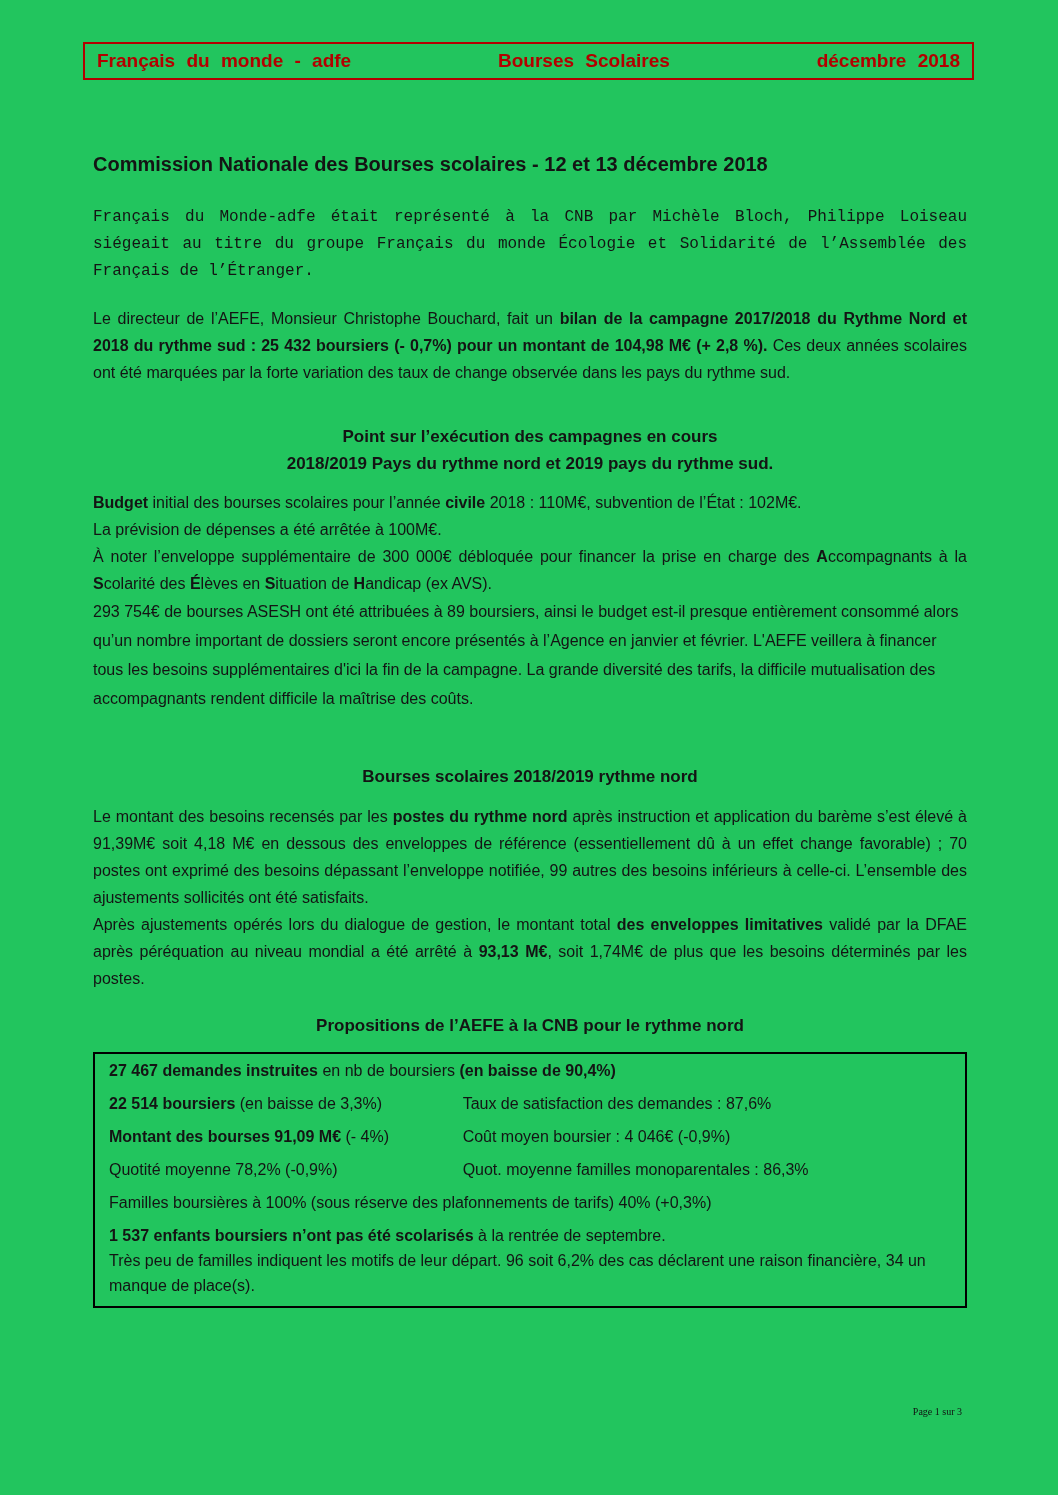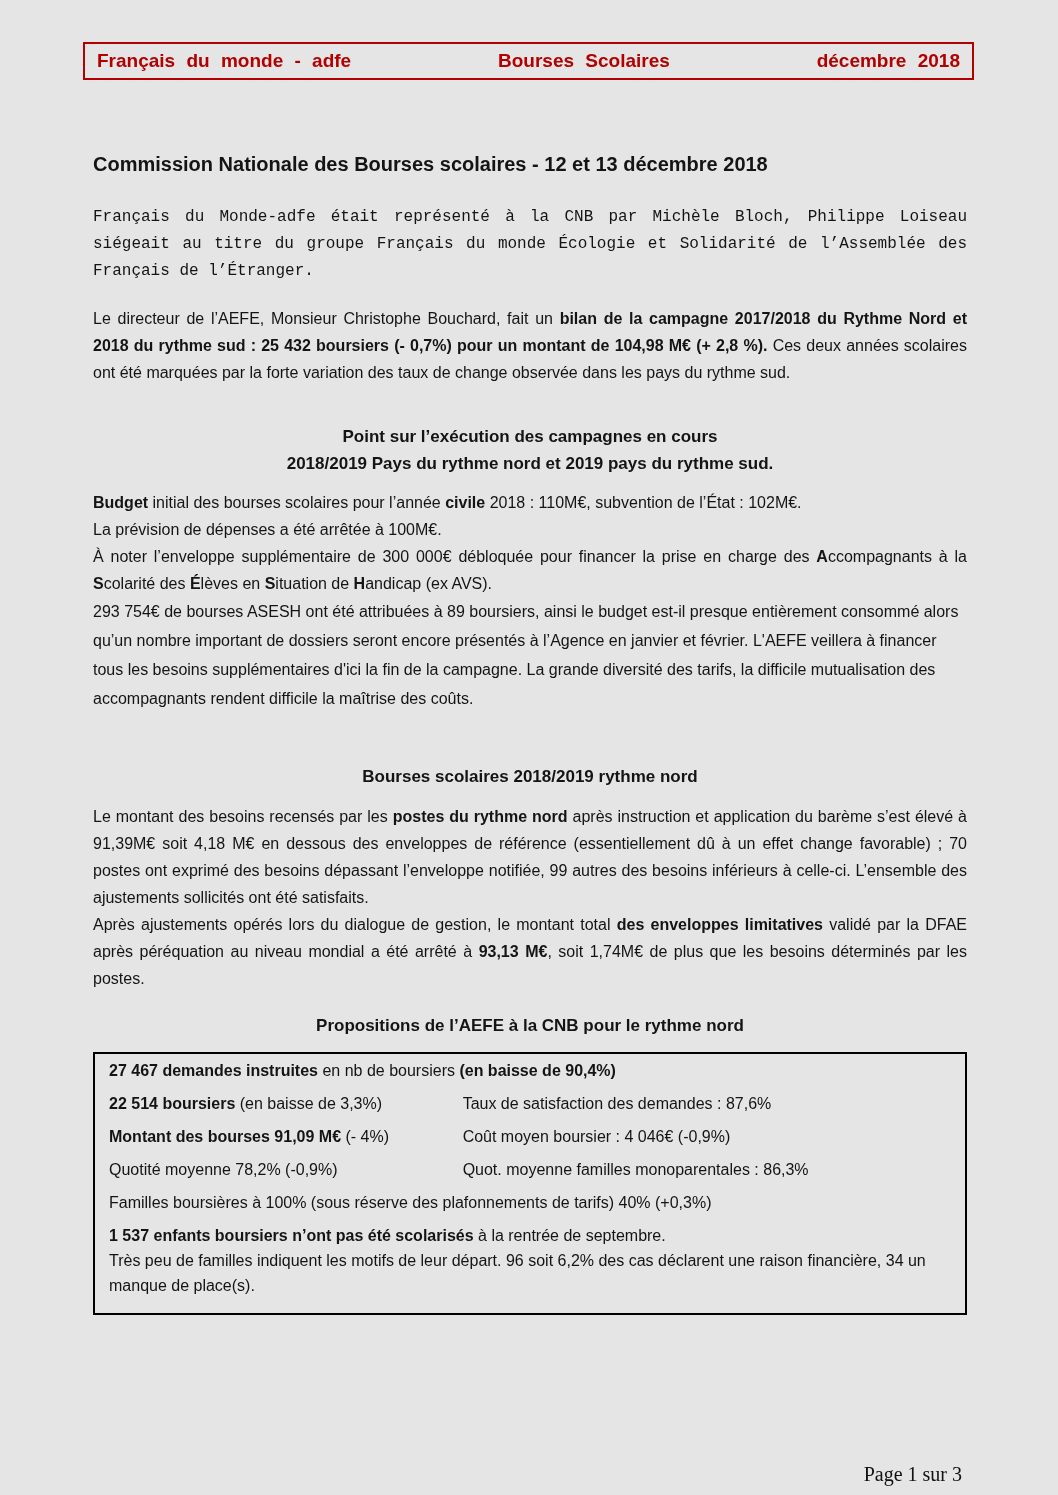--- a/index.html
+++ b/index.html
@@ -1,19 +1,19 @@
 <!DOCTYPE html>
 <html><head>
 <meta charset="utf-8">
 <style>
   html,body{margin:0;padding:0;background:#ffffff;}
   .page{
     position:relative;
     width:1058px;height:1495px;
-    background:#e5e5e5;
+    background:#22c55e;
     font-family:"Liberation Sans",sans-serif;
     color:#141414;
     overflow:hidden;
   }
   
   .header-box{
     position:absolute;left:83px;top:42px;width:891px;height:38px;
     border:2px solid #b30000;box-sizing:border-box;
     display:flex;align-items:center;justify-content:space-between;
     padding:0 12px;
@@ -38,26 +38,26 @@
   
   .prop-table{
     margin-top:13px;
     border:2px solid #000000;
     box-sizing:border-box;
   }
   .trow{padding:4px 14px;font-size:16px;line-height:25px;}
   .trow.two{display:flex;}
   .cell-l{width:42%;}
   .cell-r{flex:1;}
-  .trow.last{padding-bottom:15px;}
+  .trow.last{padding-bottom:8px;}
   .trow.last div{line-height:25px;}
   
   .footer{
-    position:absolute;top:1463px;right:96px;
-    font-family:"Liberation Serif",serif;font-size:20px;color:#111;
+    position:absolute;top:1406px;right:96px;
+    font-family:"Liberation Serif",serif;font-size:10px;color:#111;
   }
   b,.b{font-weight:bold;}
 </style>
 </head>
 <body>
 
 <div class="page">
 
   <div class="header-box">
     <span class="hb-label">Français du monde - adfe</span>

